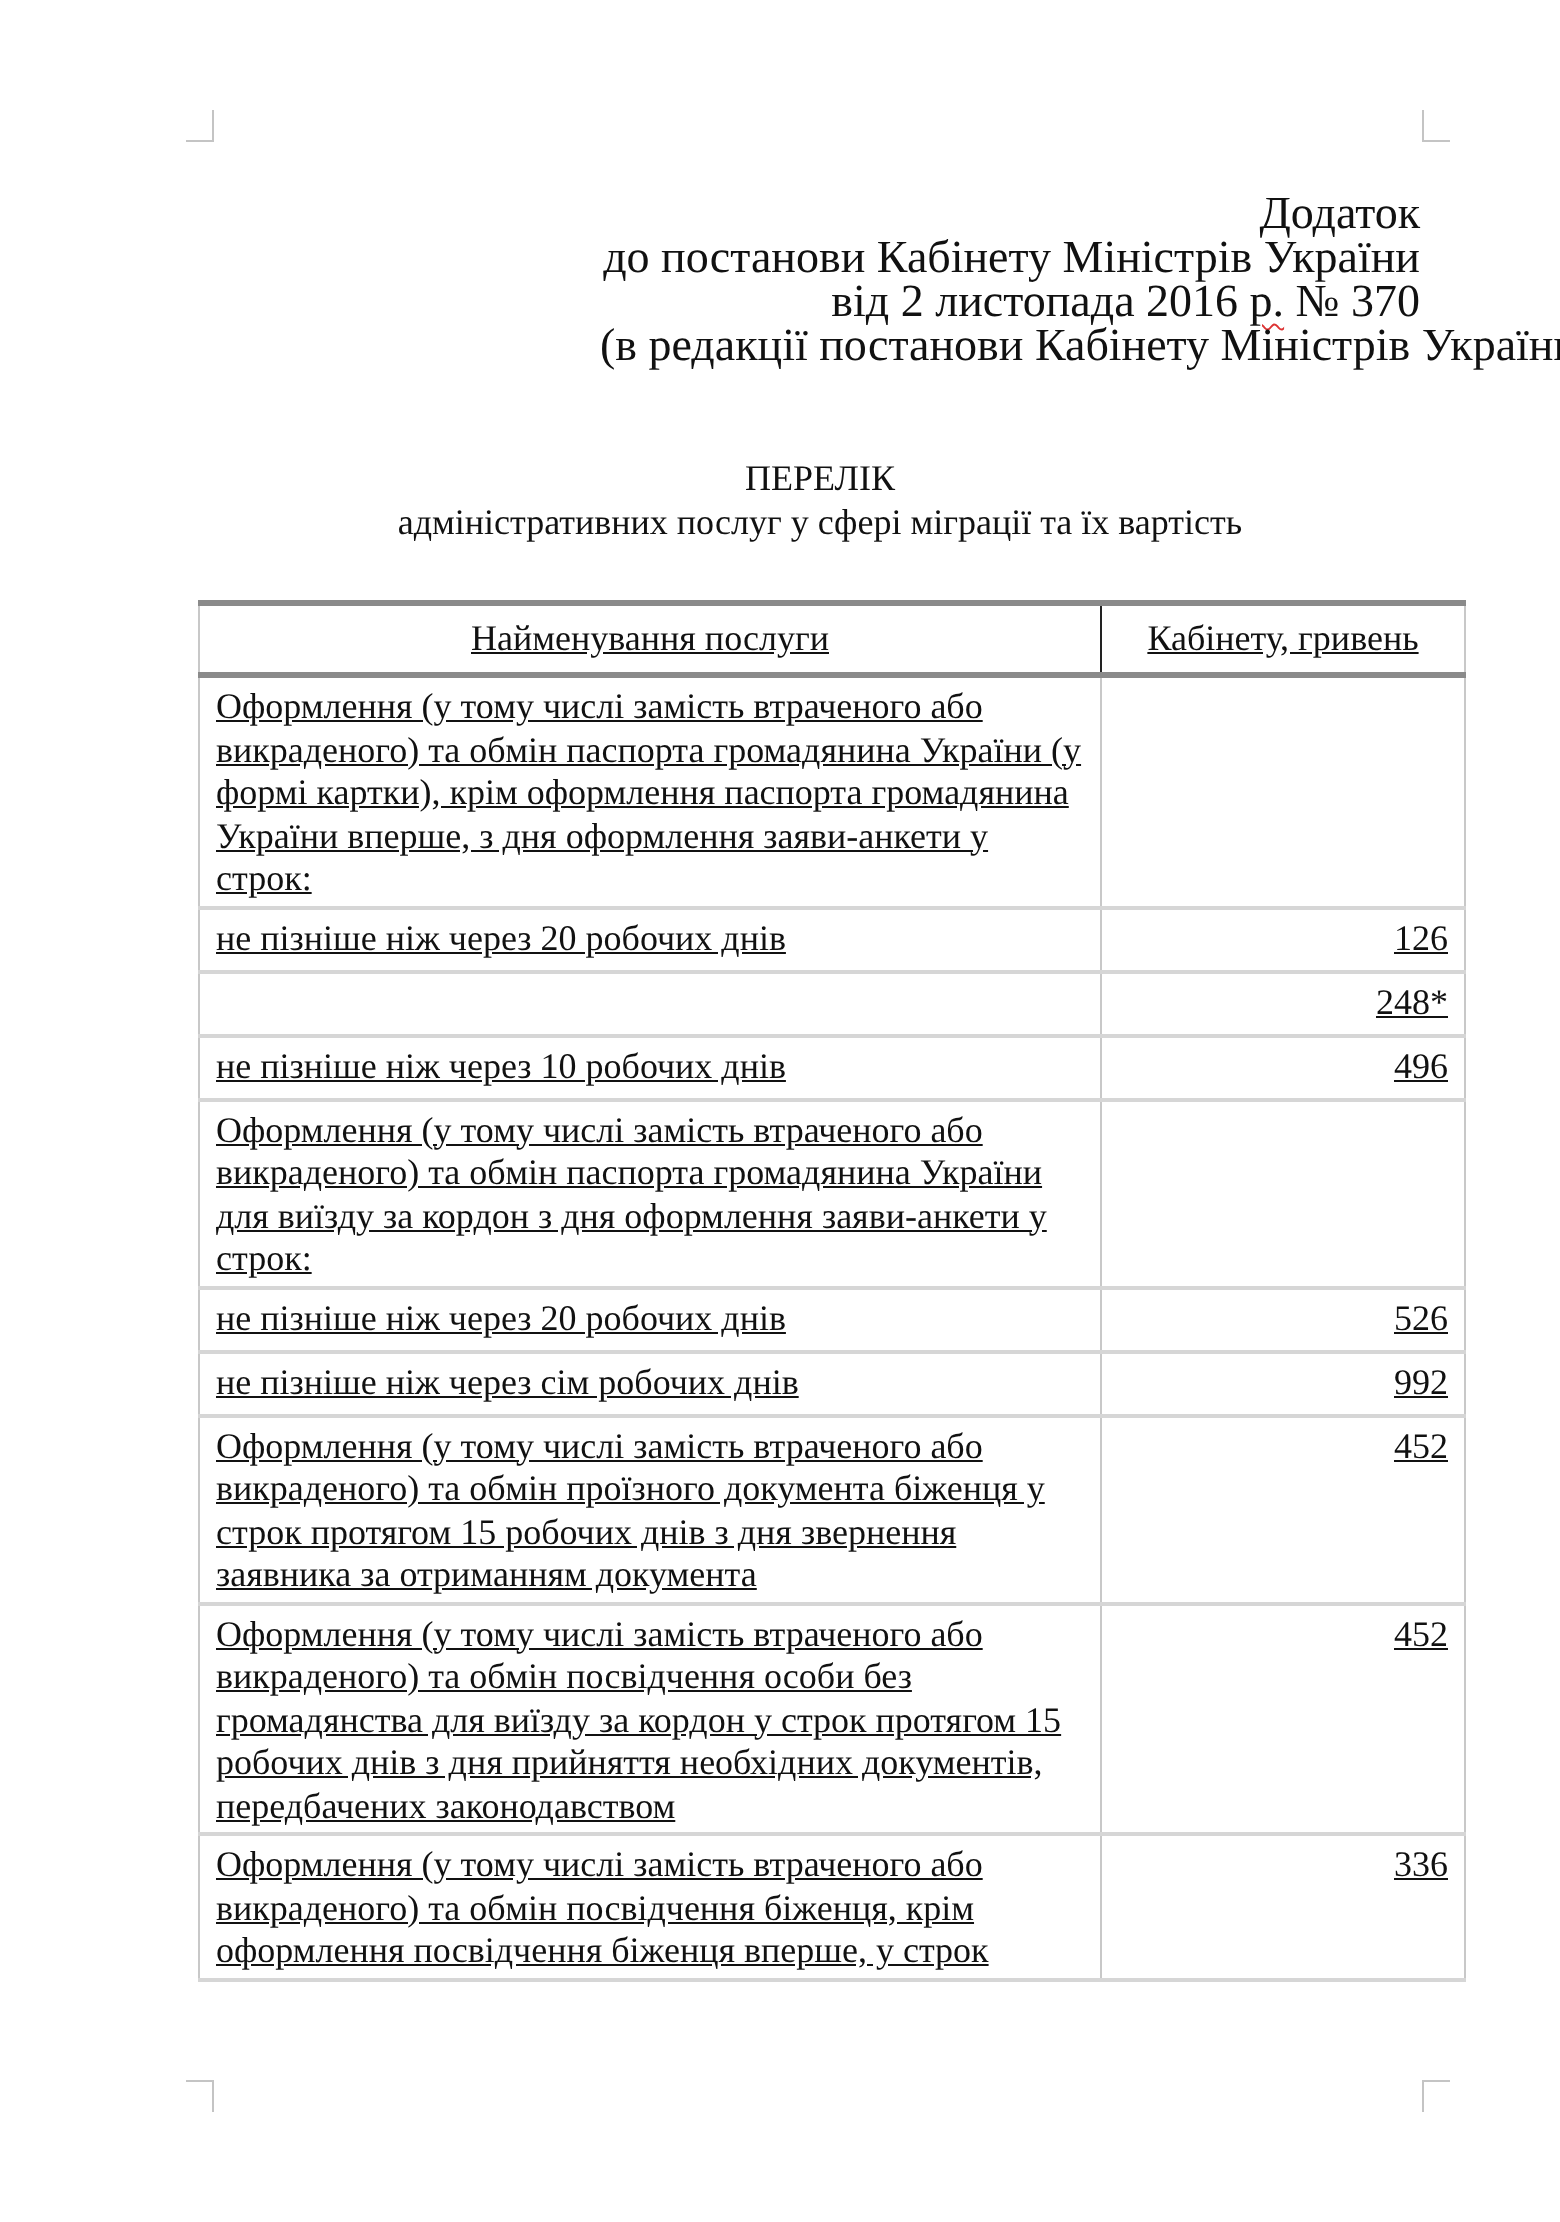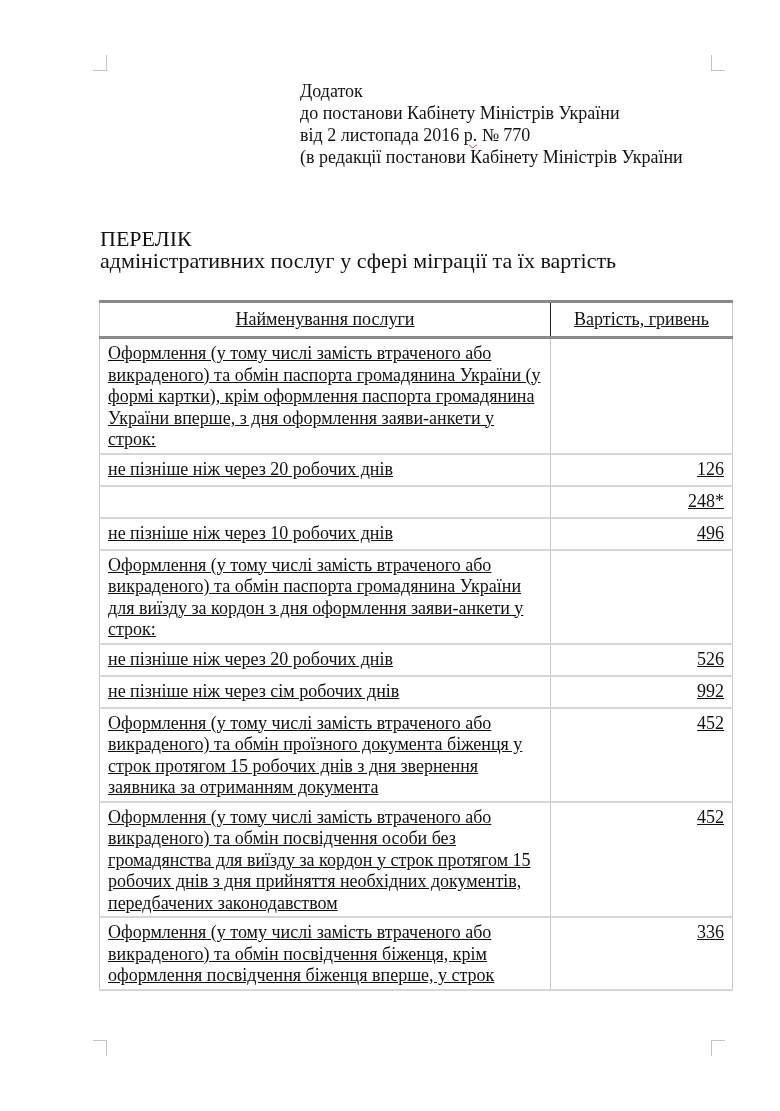--- a/index.html
+++ b/index.html
@@ -8,33 +8,33 @@
     font-family: "Liberation Serif", "DejaVu Serif", serif;
     color: #111111;
   }
   .corner { position: absolute; width: 13px; height: 15px; border-color: #c4c4c4; border-style: solid; border-width: 0; }
   .c-tl { left: 93px; top: 55px; border-right-width: 1px; border-bottom-width: 1px; }
   .c-tr { left: 711px; top: 55px; border-left-width: 1px; border-bottom-width: 1px; }
   .c-bl { left: 93px; top: 1040px; border-right-width: 1px; border-top-width: 1px; }
   .c-br { left: 711px; top: 1040px; border-left-width: 1px; border-top-width: 1px; }
 
   .appendix {
-    position: absolute; left: 300px; top: 80px; width: 410px;
-    text-align: left; font-size: 18px; line-height: 22px;
+    position: absolute; left: 300px; top: 96px; width: 410px;
+    text-align: right; font-size: 23px; line-height: 22px;
   }
   .appendix div { white-space: nowrap; }
   .squiggle {
     text-decoration: underline wavy #d33;
     text-decoration-thickness: 1px;
     text-underline-offset: 3px;
   }
 
   .title-block {
     position: absolute; left: 100px; top: 228px; width: 620px;
-    font-size: 22px; line-height: 22px;
+    text-align: center; font-size: 18px; line-height: 22px;
   }
 
   .table {
     position: absolute; left: 99px; top: 300px; width: 633px;
     border-collapse: collapse; table-layout: fixed;
     font-size: 18px; line-height: 21.5px; text-decoration: underline;
   }
   .table col.c1 { width: 451px; }
   .table col.c2 { width: 182px; }
   .table th, .table td {
@@ -55,38 +55,38 @@
 <body>
 
 <div class="corner c-tl"></div>
 <div class="corner c-tr"></div>
 <div class="corner c-bl"></div>
 <div class="corner c-br"></div>
 
 <div class="appendix">
   <div>Додаток</div>
   <div>до постанови Кабінету Міністрів України</div>
-  <div><span>від 2 листопада 2016 </span><span class="squiggle">р.</span><span> № 770</span></div>
+  <div><span>від 2 листопада 2016 </span><span class="squiggle">р.</span><span> № 370</span></div>
   <div>(в редакції постанови Кабінету Міністрів України</div>
 </div>
 
 <div class="title-block">
   <div>ПЕРЕЛІК</div>
   <div>адміністративних послуг у сфері міграції та їх вартість</div>
 </div>
 
 <table class="table">
   <colgroup>
       <col class="c1">
       <col class="c2">
     </colgroup>
   <thead>
     <tr>
       <th class="col-name">Найменування послуги</th>
-      <th>Вартість, гривень</th>
+      <th>Кабінету, гривень</th>
     </tr>
   </thead>
   <tbody>
     <tr>
       <td class="name">Оформлення (у тому числі замість втраченого або викраденого) та обмін паспорта громадянина України (у формі картки), крім оформлення паспорта громадянина України вперше, з дня оформлення заяви-анкети у строк:</td>
       <td class="val"></td>
     </tr>
     <tr class="short">
       <td class="name">не пізніше ніж через 20 робочих днів</td>
       <td class="val">126</td>

